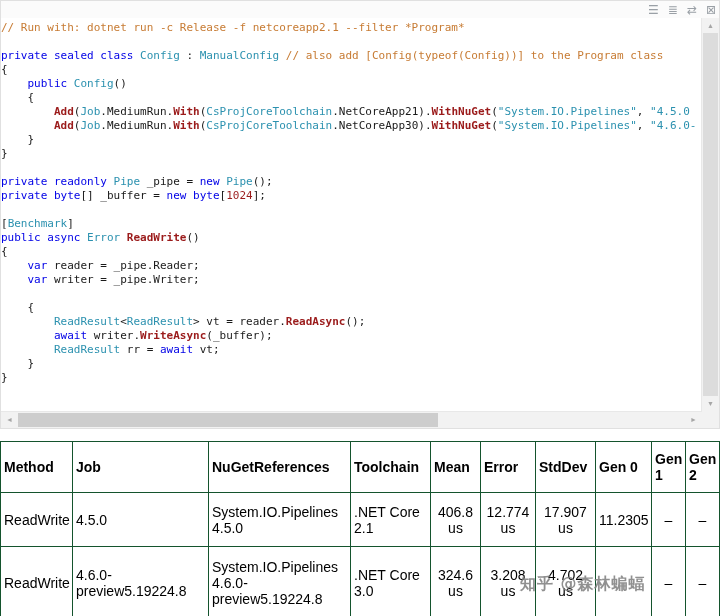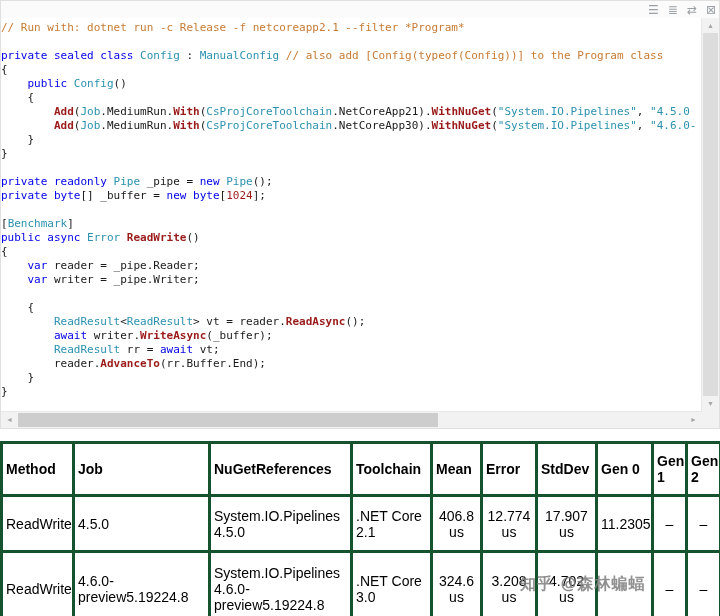--- a/index.html
+++ b/index.html
@@ -60,21 +60,21 @@
   .hthumb{position:absolute;left:0;top:1px;height:14px;width:420px;background:#cdcdcd;}
   .corner{position:absolute;right:0;bottom:0;width:17px;height:17px;background:#f2f2f2;}
 
   
   .results{
     position:absolute;top:441px;left:0;width:719px;
     border-collapse:collapse;table-layout:fixed;
     font-size:14px;color:#000000;background:#ffffff;
   }
   .results th,.results td{
-    border:3px solid #14532d;padding:4px 3px;vertical-align:middle;
+    border:1px solid #14532d;padding:4px 3px;vertical-align:middle;
   }
   .results th{font-weight:bold;text-align:left;height:42px;}
   .results tr.r1 td{height:45px;}
   .results tr.r2 td{height:64px;}
   td.num{text-align:center;}
   td.dash{text-align:center;}
 
   
   .watermark{
     position:absolute;left:520px;top:574px;z-index:5;
@@ -112,21 +112,20 @@
       <div class="code-line"><span class="tok-p">[</span><span class="tok-t">Benchmark</span><span class="tok-p">]</span></div>
       <div class="code-line"><span class="tok-k">public async </span><span class="tok-t">Error</span><span class="tok-p"> </span><span class="tok-m">ReadWrite</span><span class="tok-p">()</span></div>
       <div class="code-line"><span class="tok-p">{</span></div>
       <div class="code-line"><span class="tok-p">    </span><span class="tok-k">var</span><span class="tok-p"> reader = _pipe.Reader;</span></div>
       <div class="code-line"><span class="tok-p">    </span><span class="tok-k">var</span><span class="tok-p"> writer = _pipe.Writer;</span></div>
       <div class="code-line"></div>
       <div class="code-line"><span class="tok-p">    {</span></div>
       <div class="code-line"><span class="tok-p">        </span><span class="tok-t">ReadResult</span><span class="tok-p">&lt;</span><span class="tok-t">ReadResult</span><span class="tok-p">&gt; vt = reader.</span><span class="tok-m">ReadAsync</span><span class="tok-p">();</span></div>
       <div class="code-line"><span class="tok-p">        </span><span class="tok-k">await</span><span class="tok-p"> writer.</span><span class="tok-m">WriteAsync</span><span class="tok-p">(_buffer);</span></div>
       <div class="code-line"><span class="tok-p">        </span><span class="tok-t">ReadResult</span><span class="tok-p"> rr = </span><span class="tok-k">await</span><span class="tok-p"> vt;</span></div>
-      <div class="code-line"><span class="tok-p">        reader.</span><span class="tok-m">AdvanceTo</span><span class="tok-p">(rr.Buffer.End);</span></div>
       <div class="code-line"><span class="tok-p">    }</span></div>
       <div class="code-line"><span class="tok-p">}</span></div>
     </div>
 
   <div class="vscroll">
     <span class="varrow up">▲</span>
     <div class="vthumb"></div>
     <span class="varrow down">▼</span>
   </div>
 

